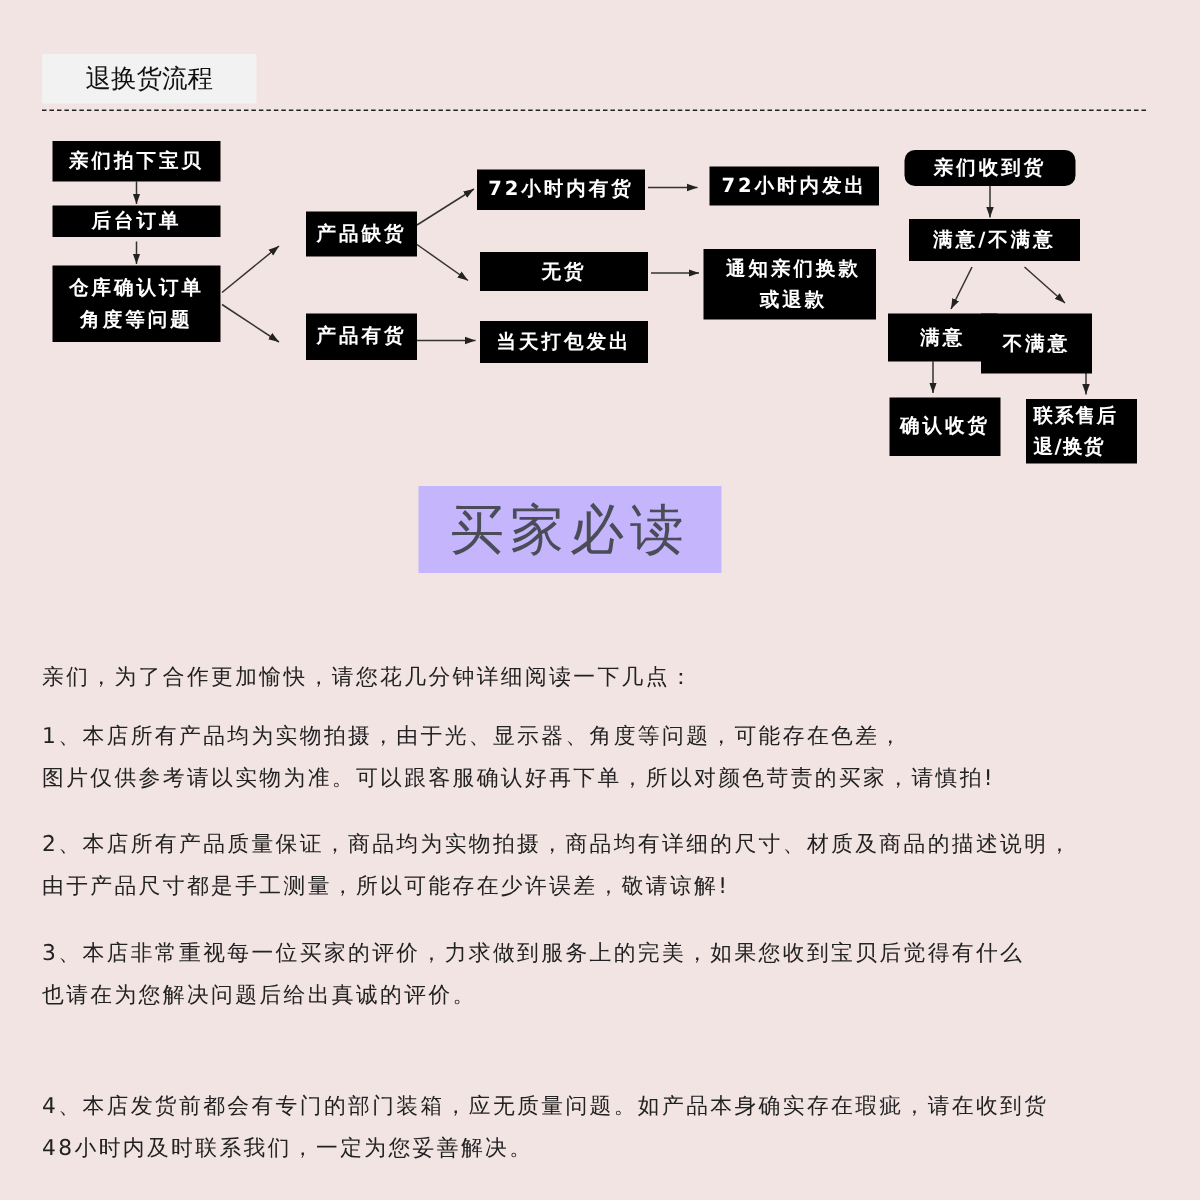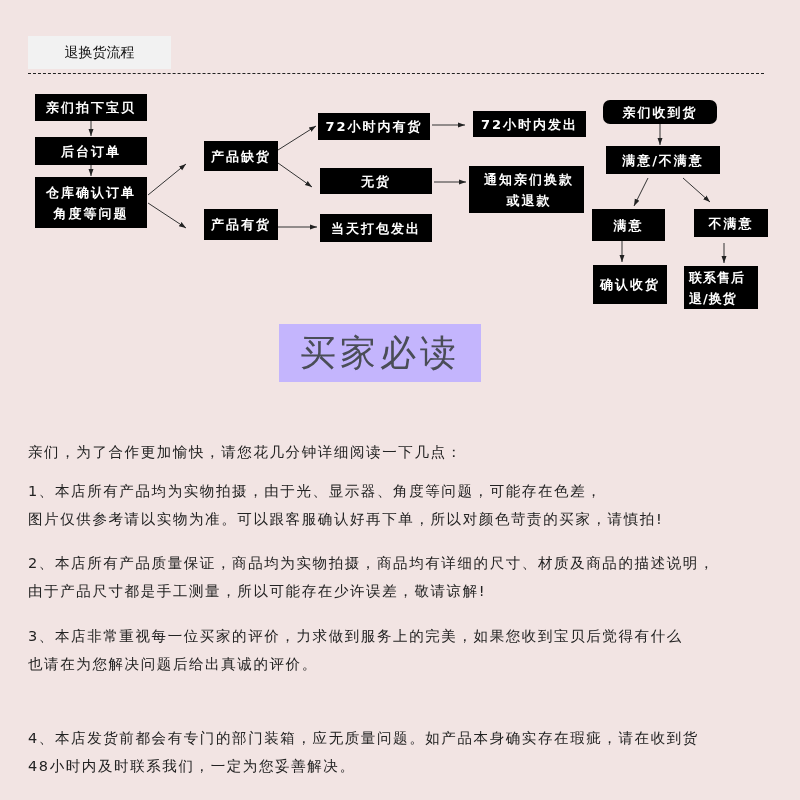--- a/index.html
+++ b/index.html
@@ -8,21 +8,21 @@
     background: #f2e4e3;
     font-family: "DejaVu Sans", "Liberation Sans", sans-serif;
     position: relative;
     color: #1a1a1a;
   }
   .abs { position: absolute; }
   .title-tab {
     left: 28px; top: 36px; width: 143px; height: 33px;
     background: #f2f2f2;
     display: flex; align-items: center; justify-content: center;
-    font-size: 14px; color: #111;
+    font-size: 17px; color: #111;
   }
   .dash-line {
     left: 28px; top: 73px; width: 736px; height: 0;
     border-top: 1.5px dashed #222;
   }
   .box {
     background: #000; color: #fff;
     display: flex; flex-direction: column; justify-content: center;
     font-size: 13px; font-weight: bold; letter-spacing: 2px;
     box-sizing: border-box; padding: 0 4px; line-height: 21px;
@@ -69,21 +69,21 @@
     <line x1="648" y1="178" x2="634" y2="206" marker-end="url(#ah)"></line>
     <line x1="683" y1="178" x2="710" y2="202" marker-end="url(#ah)"></line>
     <line x1="622" y1="241" x2="622" y2="262" marker-end="url(#ah)"></line>
     <line x1="724" y1="243" x2="724" y2="263" marker-end="url(#ah)"></line>
   </g>
 </svg>
 
 <div class="abs box center" style="left:35px;top:94px;width:112px;height:27px;">
   <span>亲们拍下宝贝</span>
 </div>
-<div class="abs box center" style="left:35px;top:137px;width:112px;height:28px;">
+<div class="abs box center" style="left:35px;top:137px;width:112px;height:21px;">
   <span>后台订单</span>
 </div>
 <div class="abs box center" style="left:35px;top:177px;width:112px;height:51px;">
   <span>仓库确认订单</span>
   <span>角度等问题</span>
 </div>
 
 <div class="abs box center" style="left:204px;top:141px;width:74px;height:30px;">
   <span>产品缺货</span>
 </div>
@@ -111,21 +111,21 @@
 
 <div class="abs box center" style="left:603px;top:100px;width:114px;height:24px;border-radius:7px;">
   <span>亲们收到货</span>
 </div>
 <div class="abs box center" style="left:606px;top:146px;width:114px;height:28px;">
   <span>满意/不满意</span>
 </div>
 <div class="abs box center" style="left:592px;top:209px;width:73px;height:32px;">
   <span>满意</span>
 </div>
-<div class="abs box center" style="left:694px;top:209px;width:74px;height:28px;">
+<div class="abs box center" style="left:654px;top:209px;width:74px;height:40px;">
   <span>不满意</span>
 </div>
 <div class="abs box center" style="left:593px;top:265px;width:74px;height:39px;">
   <span>确认收货</span>
 </div>
 <div class="abs box left" style="left:684px;top:266px;width:74px;height:43px;padding-left:5px;letter-spacing:1px;">
   <span>联系售后</span>
   <span>退/换货</span>
 </div>
 

